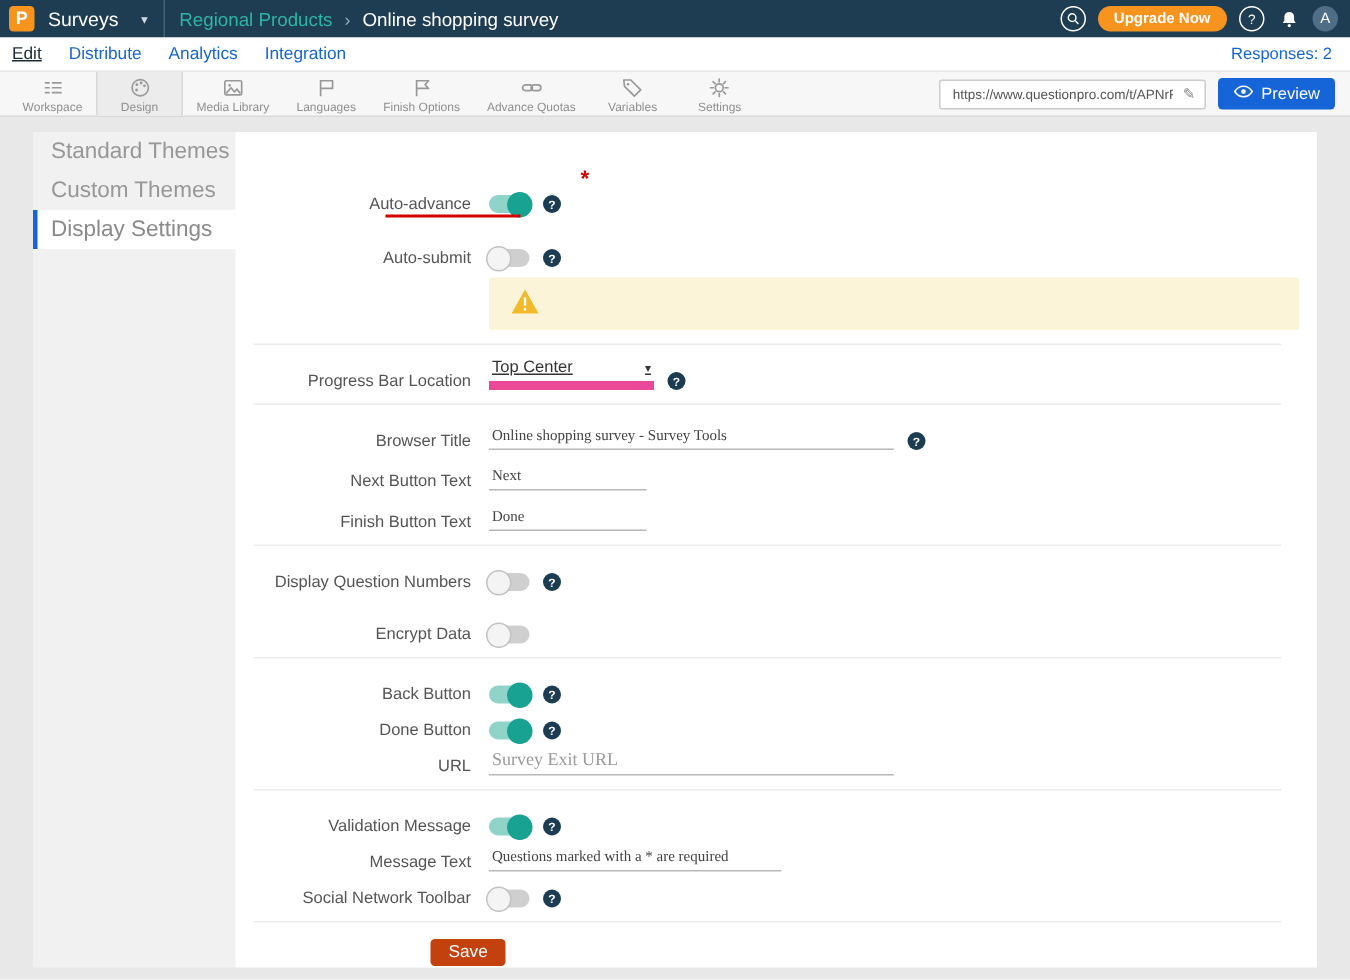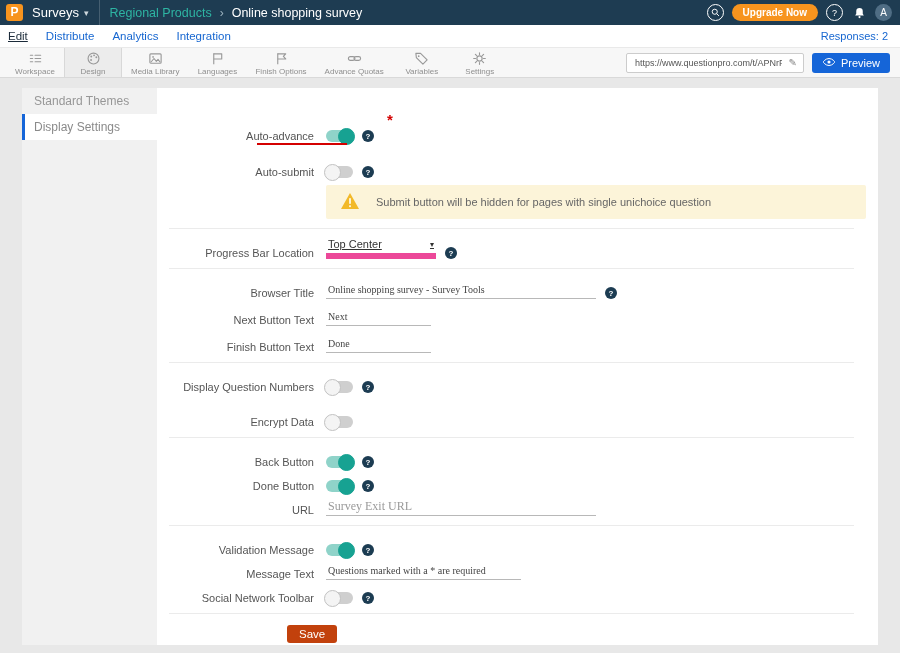--- a/index.html
+++ b/index.html
@@ -14,21 +14,21 @@
   
   .topbar {
     height:25px; background:#1e3c52; display:flex; align-items:center;
     padding:0 8px 0 6px; color:#fff;
   }
   .logo {
     width:17px; height:17px; border-radius:3px; background:#f7941e;
     color:#fff; font-weight:bold; font-size:12px; line-height:17px;
     text-align:center; margin-right:9px; cursor:pointer;
   }
-  .brand { display:flex; align-items:center; gap:5px; font-size:13px; cursor:pointer;justify-content:center; }
+  .brand { display:flex; align-items:center; gap:15px; font-size:13px; cursor:pointer;justify-content:center; }
   .brand .caret { font-size:9px; color:#cfd8de; }
   .tb-divider { width:1px; height:25px; background:rgba(255,255,255,0.18); margin:0 10px; }
   .breadcrumb { display:flex; align-items:center; gap:8px; font-size:12.5px; }
   .crumb-parent { color:#2eb5a3; cursor:pointer; }
   .crumb-sep { color:#9ab0bd; font-size:12px; }
   .crumb-current { color:#fff; }
   .topbar-right { margin-left:auto; display:flex; align-items:center; gap:8px; }
   .circle-btn {
     width:17px; height:17px; border:1px solid #fff; border-radius:50%;
     display:flex; align-items:center; justify-content:center;
@@ -83,21 +83,21 @@
   .preview-btn {
     background:#1565d8; color:#fff; border:0; border-radius:3px;
     font-size:11px; padding:4px 10px; display:flex; align-items:center;
     gap:5px; cursor:pointer; font-family:inherit;
   }
 
   
   .content { display:flex; align-items:stretch; padding:10px 22px 8px; height:575px; }
   .sidebar { width:135px; background:#f1f1f1; flex:0 0 auto; }
   .side-item {
-    height:26px; line-height:26px; padding-left:12px; font-size:12px;
+    height:26px; line-height:26px; padding-left:12px; font-size:15px;
     color:#979797; cursor:pointer; white-space:nowrap;
   }
   .side-item.active {
     background:#fff; border-left:3px solid #1565d8; padding-left:9px; color:#8a8a8a;
   }
 
   .panel {
     flex:1; background:#fff; padding:32px 24px 10px 12px; position:relative;
     overflow:hidden;
   }
@@ -290,20 +290,21 @@
       </span>
       <span>Preview</span>
     </button>
   </div>
 </div>
 
 <div class="content">
 
   <aside class="sidebar">
     <div class="side-item">Standard Themes</div>
+    <div class="side-item">Custom Themes</div>
     <div class="side-item active">Display Settings</div>
   </aside>
 
   <main class="panel">
 
     <div class="row g14">
       <label class="row-label">Auto-advance</label>
       <span class="toggle on"></span>
       <span class="help">?</span>
       <span class="annot-u1"></span>
@@ -317,21 +318,20 @@
     </div>
 
     <div class="warning">
       <span>
         <svg width="20" height="18" viewBox="0 0 20 18">
             <path d="M10 1 L19 17 H1 Z" fill="#f2b928"></path>
             <rect x="9.2" y="6.2" width="1.6" height="5.6" fill="#fff"></rect>
             <rect x="9.2" y="13.3" width="1.6" height="1.8" fill="#fff"></rect>
           </svg>
       </span>
-      <span>Submit button will be hidden for pages with single unichoice question</span>
     </div>
 
     <hr class="sep">
 
     <div class="row">
       <label class="row-label">Progress Bar Location</label>
       <div class="line-select">
         <span>Top Center</span>
         <span class="caret">▾</span>
       </div>

